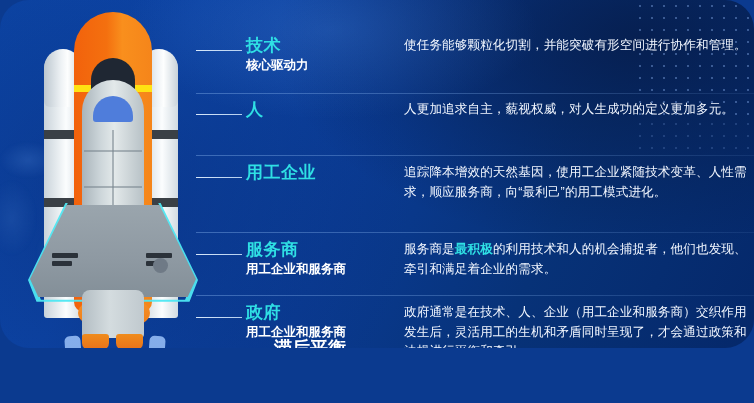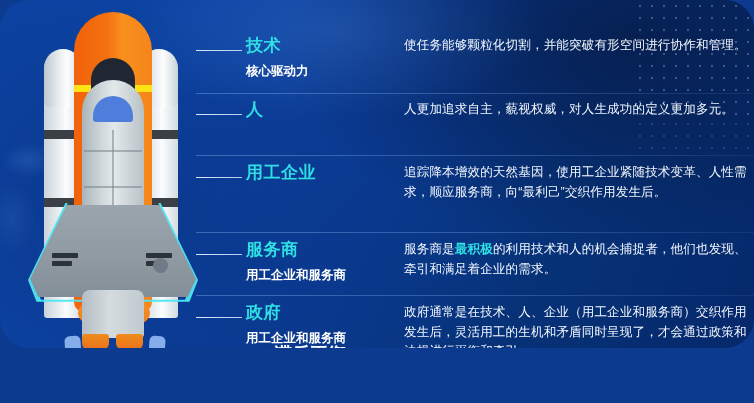--- a/index.html
+++ b/index.html
@@ -164,21 +164,21 @@
     font-size:17px;
     line-height:20px;
     letter-spacing:.5px;
     white-space:nowrap;
   }
   .subtitle {
     color:#ffffff;
     font-weight:bold;
     font-size:12.5px;
     line-height:16px;
-    margin-top:7px;
+    margin-top:1px;
     white-space:nowrap;
   }
   .subtitle2 {
     color:#ffffff;
     font-weight:bold;
     font-size:18px;
     line-height:16px;
     white-space:nowrap;
     display:flex;
     align-items:flex-end;
@@ -293,21 +293,21 @@
         <div class="title">人</div>
       </div>
       <div class="body-col">人更加追求自主，藐视权威，对人生成功的定义更加多元。</div>
     </div>
 
     <div class="row" style="top:163px;">
       <div class="connector" style="left:0px; top:14px; width:46px;"></div>
       <div class="label-col">
         <div class="title">用工企业</div>
       </div>
-      <div class="body-col">追踪降本增效的天然基因，使用工企业紧随技术变革、人性需求，顺应服务商，向“最利己”交织作用发生后。</div>
+      <div class="body-col">追踪降本增效的天然基因，使用工企业紧随技术变革、人性需求，顺应服务商，向“最利己”的用工模式进化。</div>
     </div>
 
     <div class="row" style="top:240px;">
       <div class="connector" style="left:0px; top:14px; width:46px;"></div>
       <div class="label-col">
         <div class="title">服务商</div>
         <div class="subtitle">用工企业和服务商</div>
       </div>
       <div class="body-col"><span>服务商是</span><span class="hl">最积极</span><span>的利用技术和人的机会捕捉者，他们也发现、牵引和满足着企业的需求。</span></div>
     </div>

